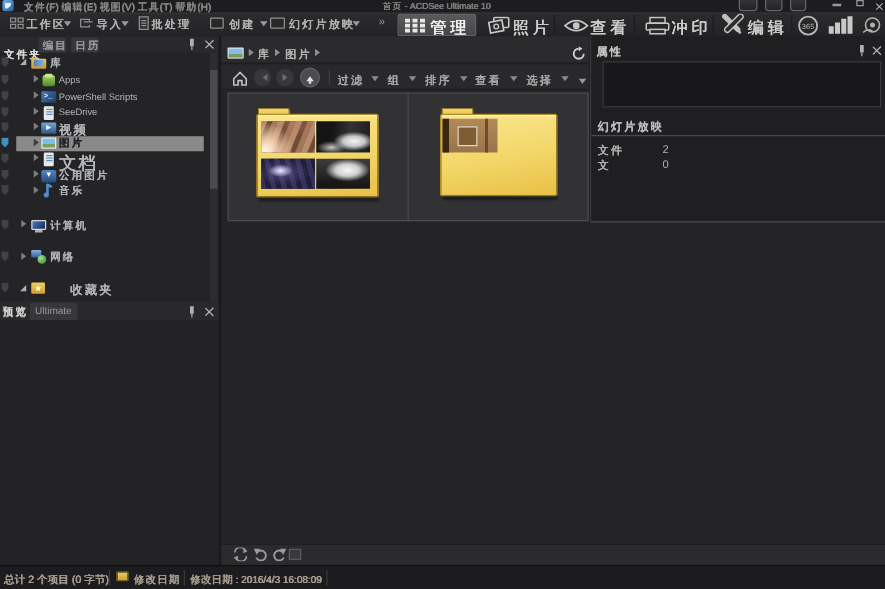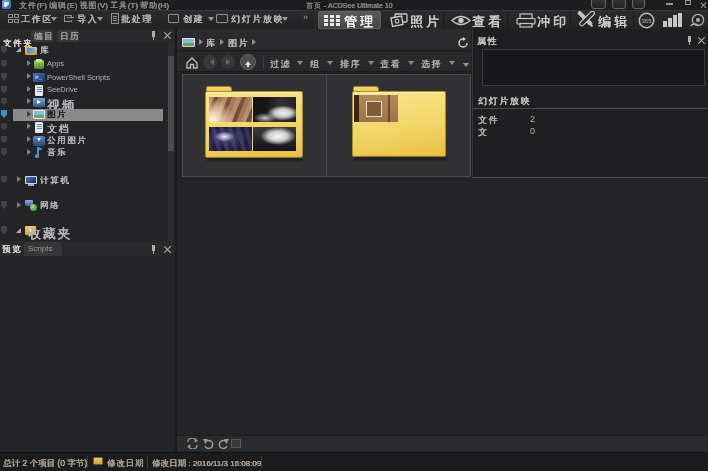--- a/index.html
+++ b/index.html
@@ -158,39 +158,39 @@
       <div class="ab" style="left:3.5px;top:4px;width:5px;height:1px;background:#6090c0"></div>
       <div class="ab" style="left:3.5px;top:6px;width:5px;height:1px;background:#6090c0"></div>
     </div>
     <div class="ab ts lat" style="left:47px;top:84.5px;font-size:8.5px;color:#b2b5b8;white-space:nowrap">SeeDrive</div>
     <div class="ab" style="left:1px;top:97.5px;width:6px;height:8px;background:#3f4347;clip-path:polygon(0 0,100% 0,100% 60%,50% 100%,0 60%)"></div>
     <div class="ab" style="left:27px;top:98px;width:0;height:0;border:3px solid transparent;border-left:4px solid #7e7e7e"></div>
     <div class="ab" style="left:33px;top:96.5px;width:12px;height:11px">
       <div class="ab" style="left:0;top:1px;width:12px;height:9px;background:linear-gradient(#70a8d8,#305888);border-radius:1px"></div>
       <div class="ab" style="left:4px;top:3px;width:0;height:0;border:2.5px solid transparent;border-left:4px solid #fff"></div>
     </div>
-    <div class="ab ts z" style="left:47px;top:96.5px;font-size:13px;color:#b2b5b8;white-space:nowrap">视频</div>
+    <div class="ab ts z" style="left:47px;top:96.5px;font-size:10px;color:#b2b5b8;white-space:nowrap">视频</div>
     <div class="ab" style="left:13px;top:108.5px;width:150px;height:12px;background:#8a8a8a"></div>
     <div class="ab" style="left:27px;top:110.5px;width:0;height:0;border:3px solid transparent;border-left:4px solid #3c3c3c;z-index:3"></div>
     <div class="ab" style="left:1px;top:110px;width:6px;height:8px;background:#3d8fc4;clip-path:polygon(0 0,100% 0,100% 60%,50% 100%,0 60%)"></div>
     <div class="ab" style="left:27px;top:110.5px;width:0;height:0;border:3px solid transparent;border-left:4px solid #7e7e7e"></div>
     <div class="ab" style="left:33px;top:109px;width:12px;height:11px">
       <div class="ab" style="left:0;top:1px;width:12px;height:9px;background:#e8e8e8;border-radius:1px"></div>
       <div class="ab" style="left:1px;top:2px;width:10px;height:7px;background:linear-gradient(#78c0ea 55%,#7aa060 55%)"></div>
     </div>
     <div class="ab ts z" style="left:47px;top:109px;font-size:8.5px;color:#1e1e1e;white-space:nowrap">图片</div>
     <div class="ab" style="left:1px;top:122.5px;width:6px;height:8px;background:#3f4347;clip-path:polygon(0 0,100% 0,100% 60%,50% 100%,0 60%)"></div>
     <div class="ab" style="left:27px;top:123px;width:0;height:0;border:3px solid transparent;border-left:4px solid #7e7e7e"></div>
     <div class="ab" style="left:33px;top:121.5px;width:12px;height:11px">
       <div class="ab" style="left:2px;top:0;width:8px;height:11px;background:#e8e8e8;border-radius:1px"></div>
       <div class="ab" style="left:3.5px;top:2px;width:5px;height:1px;background:#6090c0"></div>
       <div class="ab" style="left:3.5px;top:4px;width:5px;height:1px;background:#6090c0"></div>
       <div class="ab" style="left:3.5px;top:6px;width:5px;height:1px;background:#6090c0"></div>
     </div>
-    <div class="ab ts z" style="left:47px;top:121.5px;font-size:10px;color:#b2b5b8;white-space:nowrap">文档</div>
+    <div class="ab ts z" style="left:47px;top:121.5px;font-size:14px;color:#b2b5b8;white-space:nowrap">文档</div>
     <div class="ab" style="left:1px;top:135.5px;width:6px;height:8px;background:#3f4347;clip-path:polygon(0 0,100% 0,100% 60%,50% 100%,0 60%)"></div>
     <div class="ab" style="left:27px;top:136px;width:0;height:0;border:3px solid transparent;border-left:4px solid #7e7e7e"></div>
     <div class="ab" style="left:33px;top:134.5px;width:12px;height:11px">
       <div class="ab" style="left:0;top:1px;width:12px;height:10px;background:linear-gradient(#5088c8,#284878);border-radius:2px"></div>
       <div class="ab" style="left:4px;top:3px;width:4px;height:4px;background:#fff;clip-path:polygon(0 0,100% 0,50% 100%)"></div>
     </div>
     <div class="ab ts z" style="left:47px;top:134.5px;font-size:8.5px;color:#b2b5b8;white-space:nowrap">公用图片</div>
     <div class="ab" style="left:1px;top:148px;width:6px;height:8px;background:#3f4347;clip-path:polygon(0 0,100% 0,100% 60%,50% 100%,0 60%)"></div>
     <div class="ab" style="left:27px;top:148.5px;width:0;height:0;border:3px solid transparent;border-left:4px solid #7e7e7e"></div>
     <div class="ab" style="left:33px;top:147px;width:12px;height:11px">
@@ -213,30 +213,30 @@
       <div class="ab" style="left:0;top:0;width:8px;height:6px;background:linear-gradient(#88b0e0,#3a5a9a);border-radius:1px"></div>
       <div class="ab" style="left:5px;top:4px;width:7px;height:7px;background:radial-gradient(circle at 35% 35%,#a0e080,#308048);border-radius:50%"></div>
     </div>
     <div class="ab ts z" style="left:40px;top:200px;font-size:8.5px;color:#b2b5b8;white-space:nowrap">网络</div>
     <div class="ab" style="left:1px;top:226px;width:6px;height:8px;background:#3f4347;clip-path:polygon(0 0,100% 0,100% 60%,50% 100%,0 60%)"></div>
     <div class="ab" style="left:16px;top:227.5px;width:0;height:0;border-left:5px solid transparent;border-bottom:5px solid #b0b0b0"></div>
     <div class="ab" style="left:25px;top:225px;width:12px;height:11px">
       <div class="ab" style="left:0;top:1px;width:11px;height:9px;background:linear-gradient(#f0d060,#d0a030);border-radius:1px"></div>
       <div class="ab" style="left:3px;top:3px;width:5px;height:5px;background:#fff;clip-path:polygon(50% 0,63% 35%,100% 38%,72% 60%,82% 100%,50% 76%,18% 100%,28% 60%,0 38%,37% 35%)"></div>
     </div>
-    <div class="ab ts z" style="left:28px;top:225px;font-size:13px;color:#b2b5b8;white-space:nowrap">收藏夹</div>
+    <div class="ab ts z" style="left:56px;top:225px;font-size:10px;color:#b2b5b8;white-space:nowrap">收藏夹</div>
   </div>
 
 <div class="ab" style="left:168px;top:42px;width:6px;height:199px;background:#2d2d2f"></div>
 <div class="ab" style="left:168px;top:56px;width:6px;height:95px;background:#4b4b4d"></div>
 
 <div class="ab" style="left:0;top:241px;width:175px;height:15px;background:#29292b"></div>
 <div class="ab z ts" style="left:2px;top:244px;font-size:8.5px;color:#d6d6d6">预览</div>
 <div class="ab" style="left:24px;top:242px;width:38px;height:14px;background:#37373a;border-radius:2px 2px 0 0"></div>
-<div class="ab" style="left:28px;top:244px;font-size:8px;color:#9a9a9a">Scripts</div>
+<div class="ab" style="left:28px;top:244px;font-size:8px;color:#9a9a9a">Ultimate</div>
 <div class="ab" style="left:152px;top:245px;width:3px;height:6px;background:#b0b0b0"></div>
 <div class="ab" style="left:153px;top:251px;width:1px;height:3px;background:#b0b0b0"></div>
 <div class="xx" style="left:164px;top:245px"></div>
 <div class="ab" style="left:0;top:256px;width:175px;height:196px;background:#232325"></div>
 
 <div class="ab" style="left:175px;top:29px;width:2px;height:423px;background:#1a1a1c"></div>
 
 <div class="ab" style="left:177px;top:29px;width:531px;height:423px;background:#242426"></div>
 
 <div class="ab" style="left:177px;top:29px;width:294px;height:22px;background:#2b2b2d;border-bottom:1px solid #1c1c1e"></div>
@@ -333,14 +333,14 @@
     <path d="M12 1 L7 1 L9.5 6 Z" fill="#9a9a9a"></path>
   </svg>
 <div class="ab" style="left:231px;top:439px;width:10px;height:9px;border:1px solid #5a5a5c;background:#3a3a3c"></div>
 
 <div class="ab" style="left:0;top:452px;width:708px;height:19px;background:#1c1c1e;border-top:1px solid #0f0f11"></div>
 <div class="ab ts" style="left:3px;top:458px;font-size:8.5px;color:#a59e8e;white-space:nowrap;letter-spacing:0px">总计<span style="letter-spacing:0"> 2 </span>个项目<span style="letter-spacing:0"> (0 </span>字节<span style="letter-spacing:0">)</span></div>
 <div class="ab" style="left:87px;top:456px;width:1px;height:12px;background:#3a3a3c"></div>
 <div class="ab" style="left:93px;top:457px;width:10px;height:8px;background:linear-gradient(#e8cd6b,#cfa435);border-radius:1px;border:1px solid #7a5e18"></div>
 <div class="ab ts" style="left:107px;top:458px;font-size:8.5px;color:#a59e8e;letter-spacing:0.8px">修改日期</div>
 <div class="ab" style="left:147px;top:456px;width:1px;height:12px;background:#3a3a3c"></div>
-<div class="ab ts" style="left:152px;top:458px;font-size:8.5px;color:#a59e8e;white-space:nowrap;letter-spacing:0px">修改日期<span style="letter-spacing:0"> <span style="font-size:8px">: 2016/11/3 16:08:09</span></span></div>
+<div class="ab ts" style="left:152px;top:458px;font-size:8.5px;color:#a59e8e;white-space:nowrap;letter-spacing:0px">修改日期<span style="letter-spacing:0"> <span style="font-size:8px">: 2016/4/3 16:08:09</span></span></div>
 <div class="ab" style="left:261px;top:456px;width:1px;height:12px;background:#3a3a3c"></div>
 
 </body></html>

